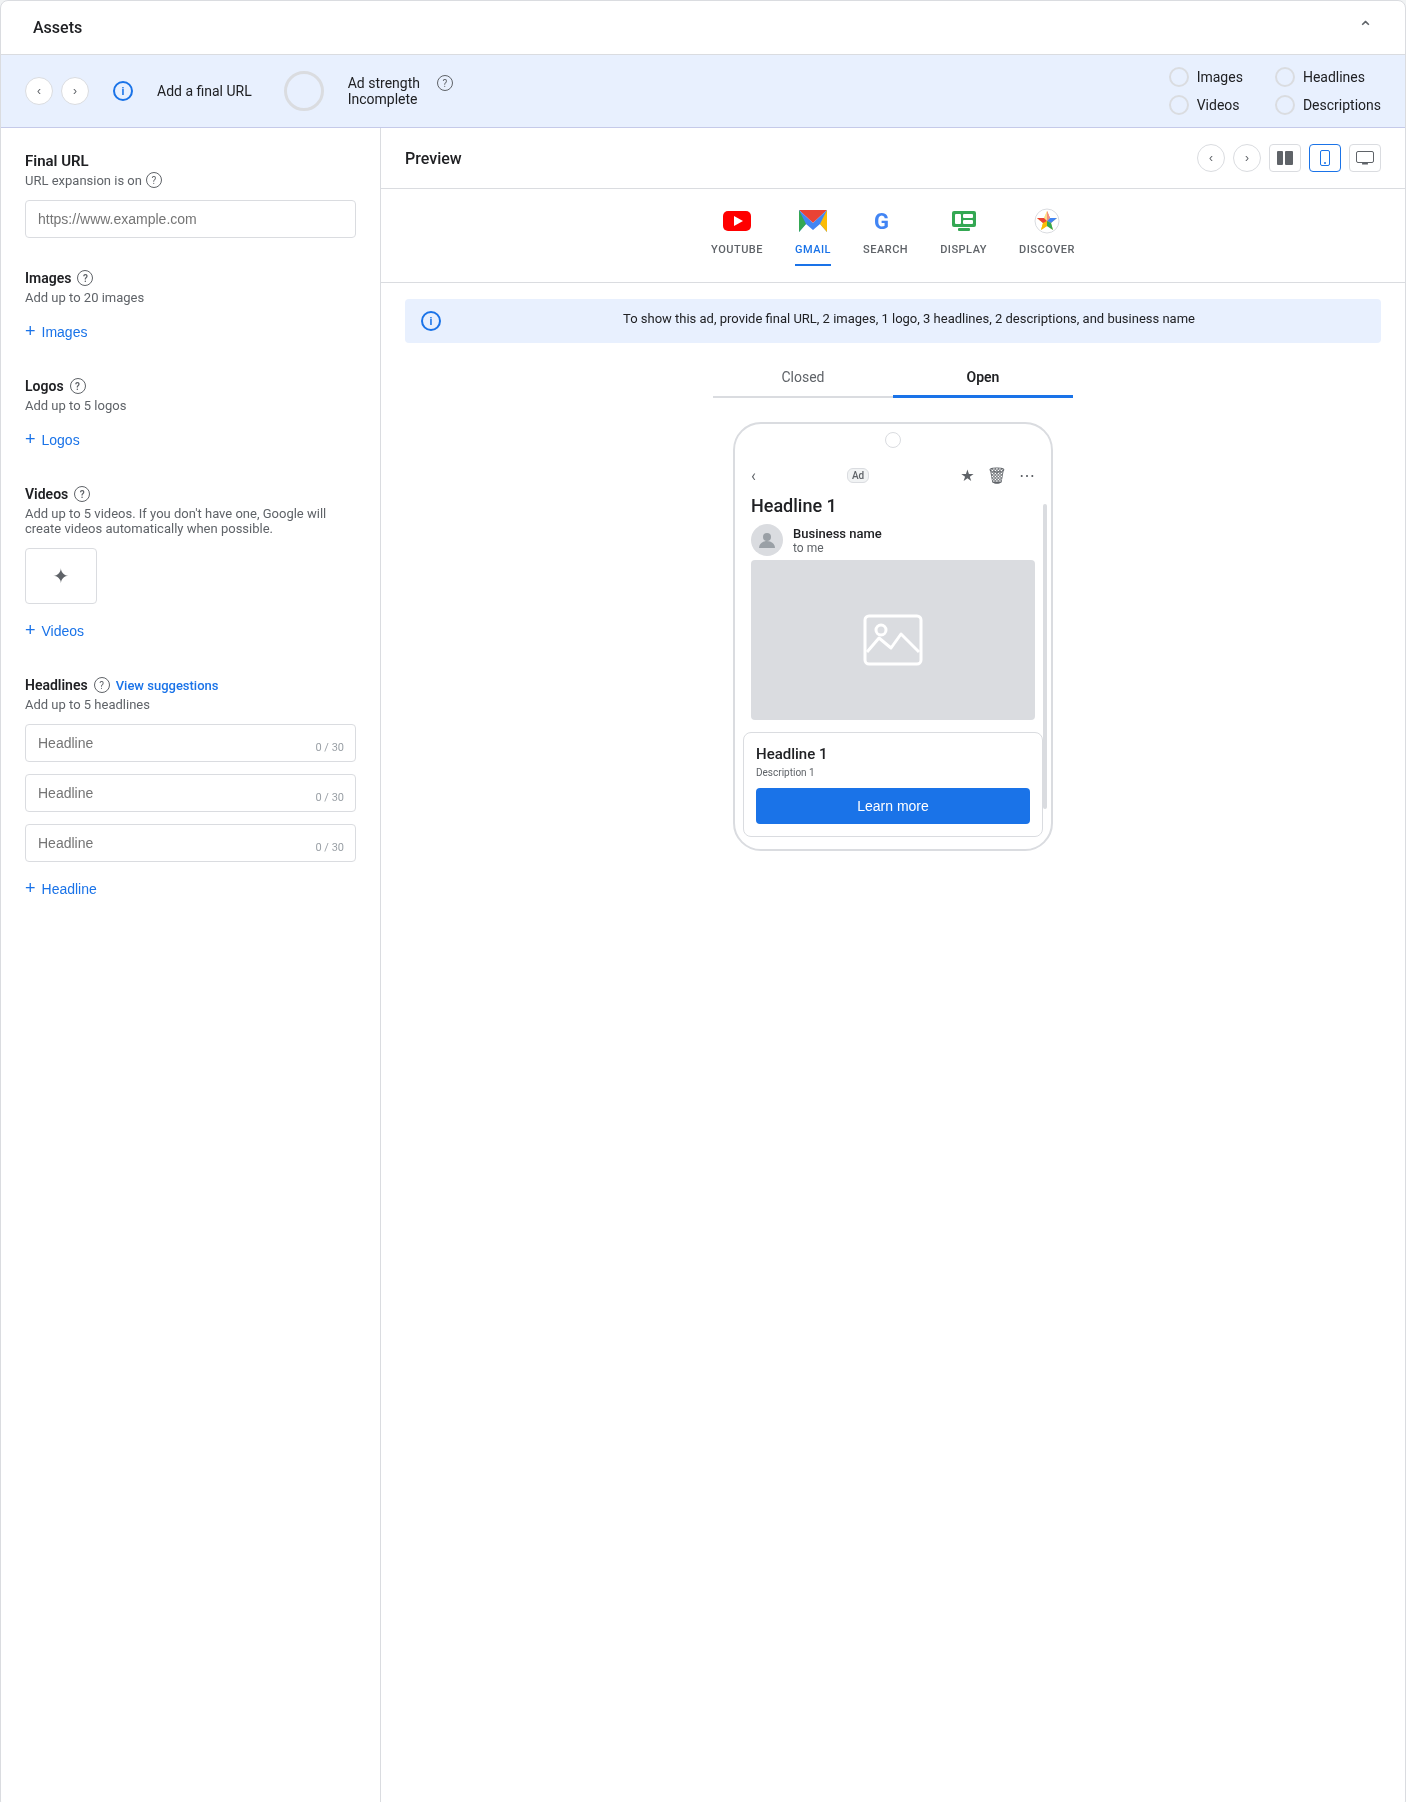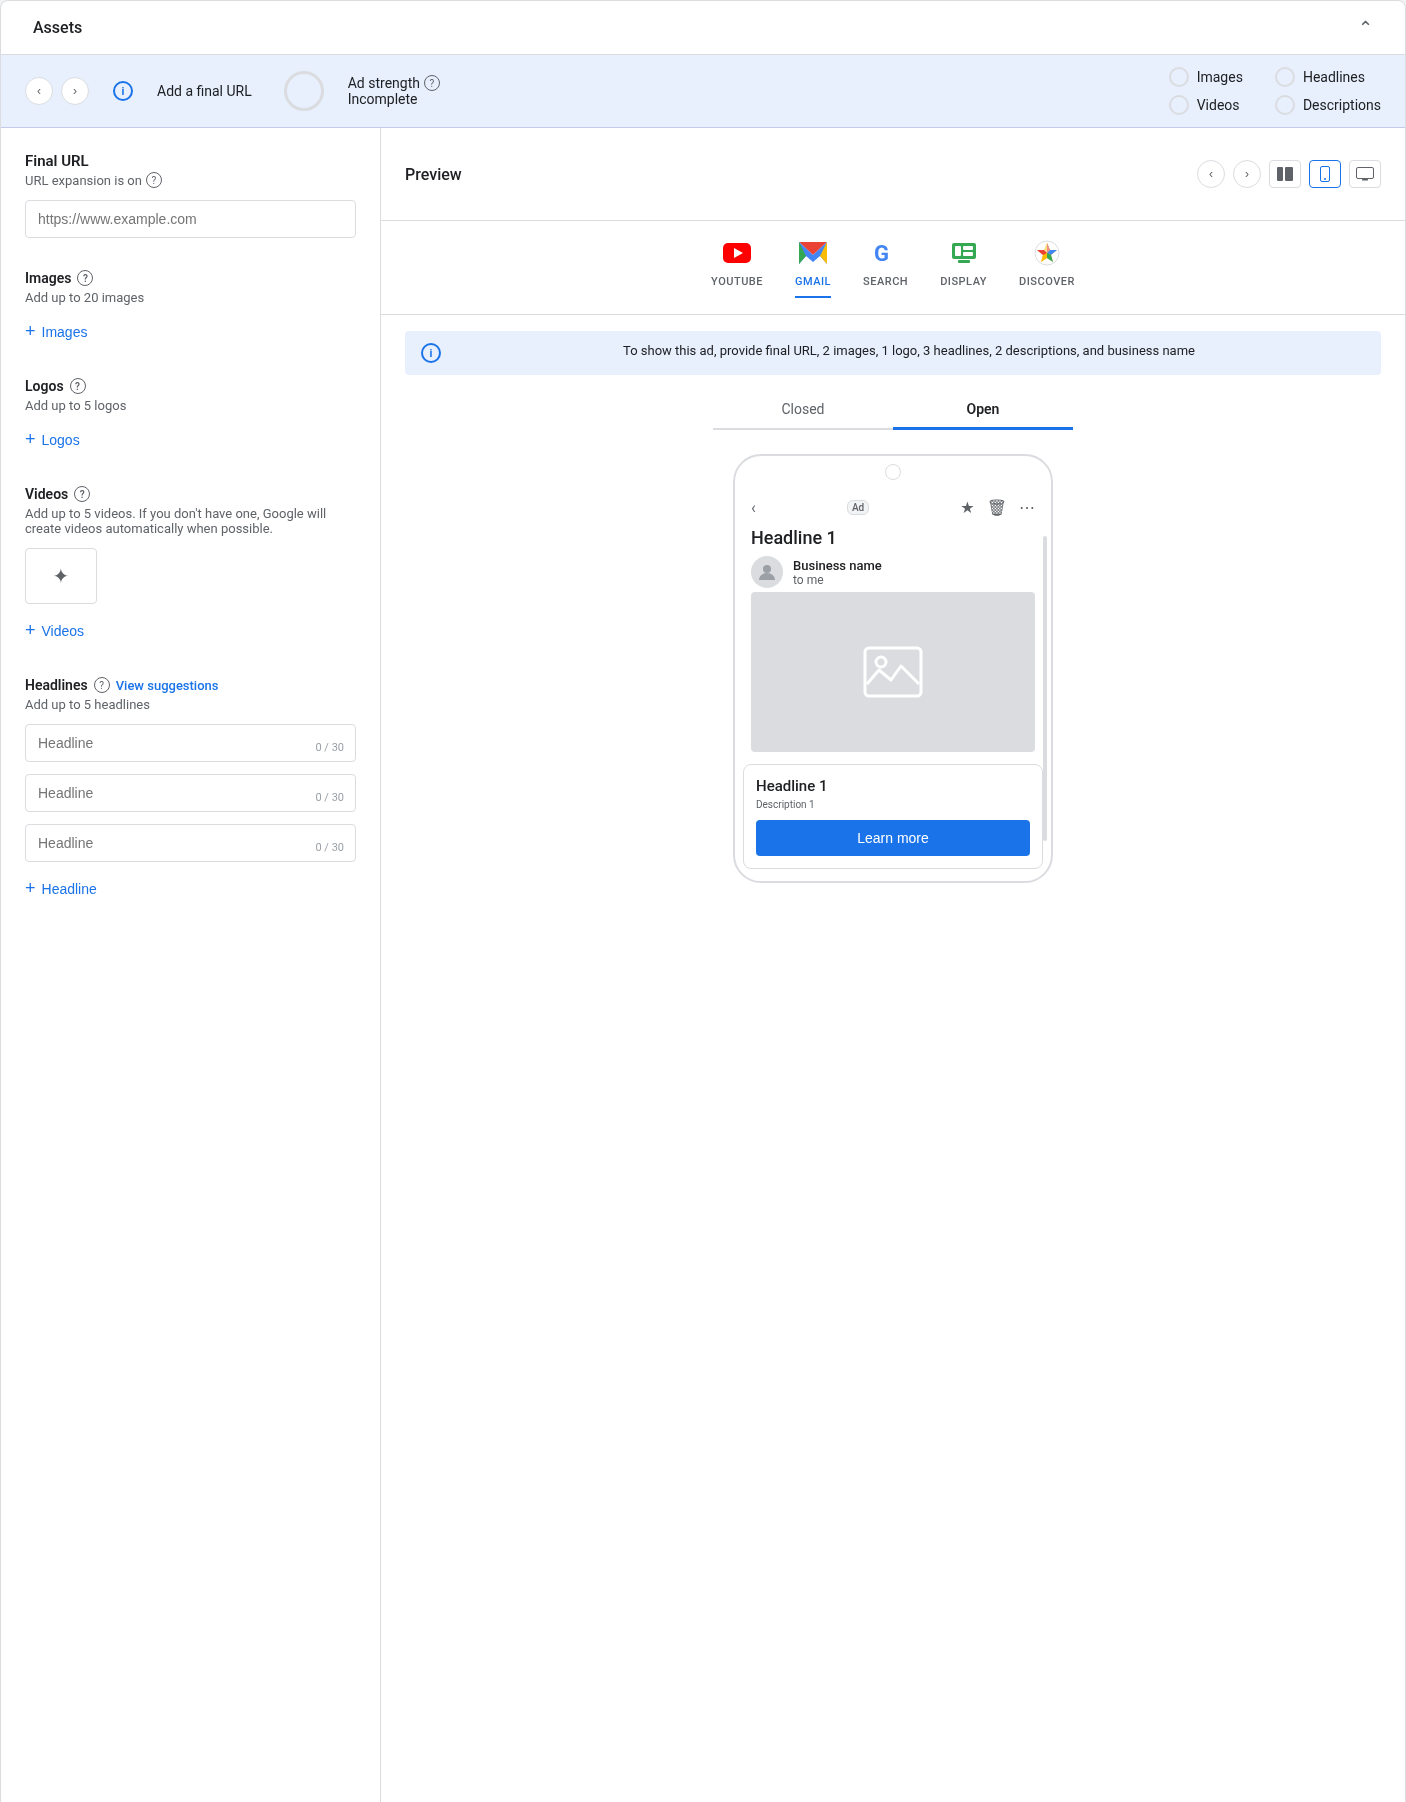--- a/index.html
+++ b/index.html
@@ -13,21 +13,21 @@
     .collapse-icon { cursor: pointer; color: #5f6368; font-size: 18px; }
 
     
     .top-bar { background: #e8f0fe; display: flex; align-items: center; padding: 12px 24px; gap: 24px; border-bottom: 1px solid #c5cae9; }
     .nav-arrows { display: flex; gap: 8px; align-items: center; }
     .nav-btn { width: 28px; height: 28px; border: 1px solid #dadce0; border-radius: 50%; background: #fff; cursor: pointer; display: flex; align-items: center; justify-content: center; color: #5f6368; font-size: 12px; }
     .info-icon-circle { width: 20px; height: 20px; border: 2px solid #1a73e8; border-radius: 50%; display: flex; align-items: center; justify-content: center; color: #1a73e8; font-size: 11px; font-weight: bold; cursor: pointer; }
     .final-url-label { color: #202124; font-size: 14px; }
     .ad-strength-circle { width: 40px; height: 40px; border: 3px solid #dadce0; border-radius: 50%; background: transparent; margin-left: 8px; }
     .ad-strength-info { display: flex; flex-direction: column; }
-    .ad-strength-text { font-size: 14px; color: #202124; display: flex; align-items: center; gap: 4px; }
+    .ad-strength-text { font-size: 14px; color: #202124; display: flex; align-items: center; gap: 17px; }
     .ad-strength-status { font-size: 14px; color: #202124; }
     .help-icon { width: 16px; height: 16px; border: 1px solid #5f6368; border-radius: 50%; display: flex; align-items: center; justify-content: center; font-size: 10px; color: #5f6368; cursor: pointer; }
     .top-bar-indicators { display: flex; gap: 32px; margin-left: auto; }
     .indicator-col { display: flex; flex-direction: column; gap: 8px; }
     .indicator-item { display: flex; align-items: center; gap: 8px; font-size: 14px; color: #202124; }
     .indicator-circle { width: 20px; height: 20px; border: 2px solid #dadce0; border-radius: 50%; background: transparent; flex-shrink: 0; }
 
     
     .main-content { display: flex; min-height: 1680px; }
 
@@ -46,21 +46,21 @@
     .video-placeholder { width: 72px; height: 56px; border: 1px solid #dadce0; border-radius: 4px; display: flex; align-items: center; justify-content: center; color: #5f6368; font-size: 18px; margin-bottom: 12px; }
 
     .headlines-section .section-header { display: flex; align-items: center; gap: 8px; margin-bottom: 4px; }
     .view-suggestions-link { color: #1a73e8; font-size: 13px; font-weight: 500; cursor: pointer; text-decoration: none; }
     .headline-input-wrap { position: relative; margin-bottom: 12px; }
     .headline-input { width: 100%; padding: 10px 12px; border: 1px solid #dadce0; border-radius: 4px; font-size: 14px; color: #9aa0a6; outline: none; }
     .char-count { position: absolute; bottom: 8px; right: 12px; font-size: 11px; color: #9aa0a6; }
 
     
     .right-panel { flex: 1; padding: 0; }
-    .preview-header { display: flex; align-items: center; padding: 32px 24px; border-bottom: 1px solid #dadce0; gap: 16px; }
+    .preview-header { display: flex; align-items: center; padding: 16px 24px; border-bottom: 1px solid #dadce0; gap: 16px; }
     .preview-title { font-size: 16px; font-weight: 500; color: #202124; }
     .preview-nav { display: flex; gap: 8px; margin-left: auto; align-items: center; }
     .preview-nav-btn { width: 28px; height: 28px; border: 1px solid #dadce0; border-radius: 50%; background: #fff; cursor: pointer; display: flex; align-items: center; justify-content: center; color: #5f6368; font-size: 12px; }
     .preview-view-btns { display: flex; gap: 8px; }
     .view-btn { width: 32px; height: 28px; border: 1px solid #dadce0; background: #fff; border-radius: 4px; cursor: pointer; display: flex; align-items: center; justify-content: center; color: #5f6368; }
     .view-btn.active { color: #1a73e8; border-color: #1a73e8; }
 
     
     .platform-tabs { display: flex; justify-content: center; gap: 32px; padding: 16px 24px; border-bottom: 1px solid #dadce0; }
     .platform-tab { display: flex; flex-direction: column; align-items: center; gap: 6px; cursor: pointer; padding-bottom: 8px; }

